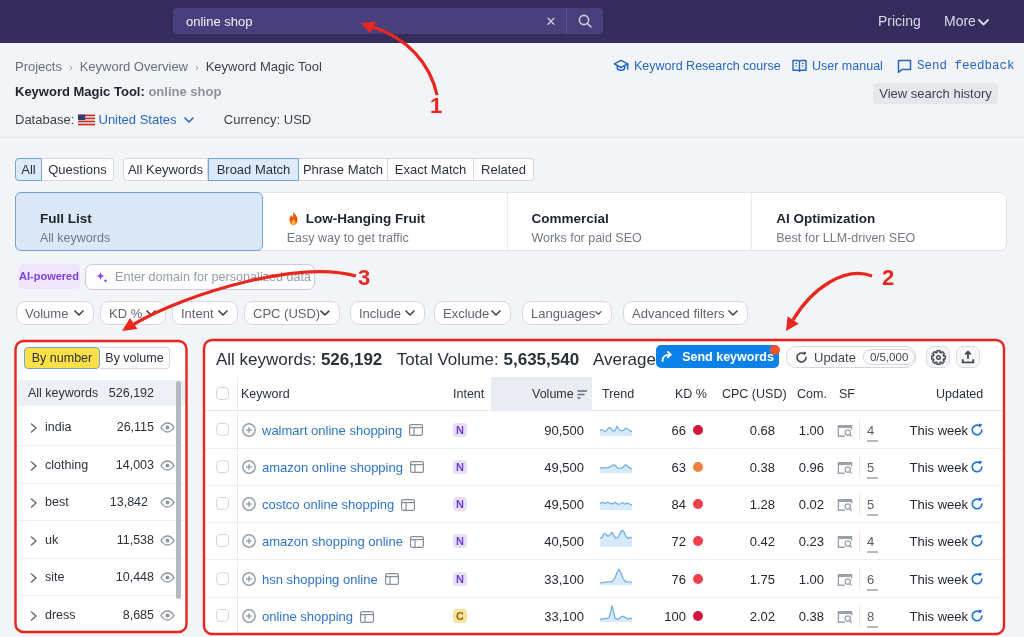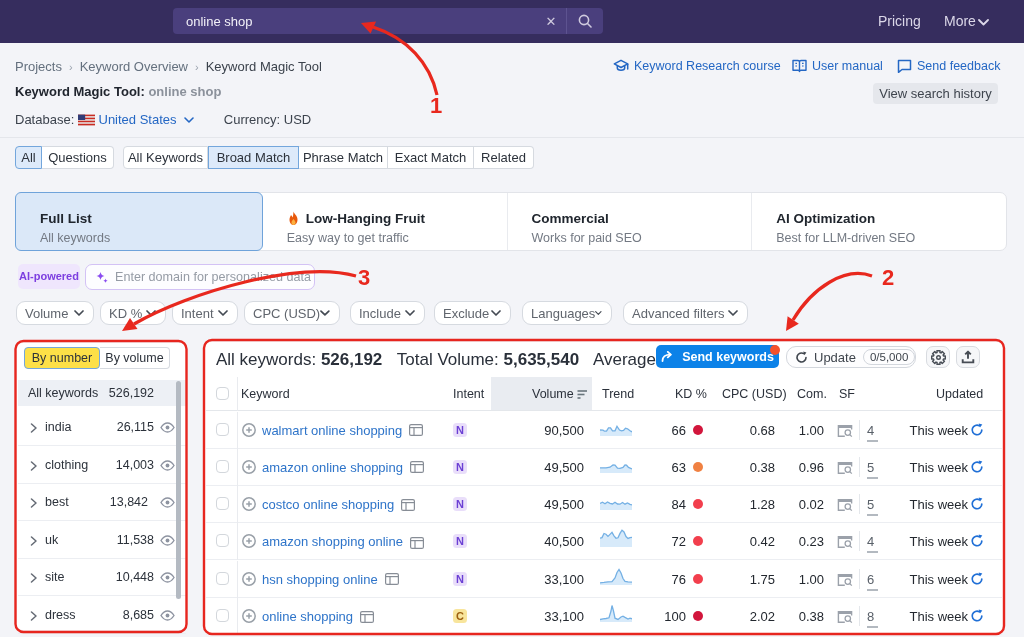--- a/index.html
+++ b/index.html
@@ -18,21 +18,21 @@
   .crumbs { position:absolute; left:15px; top:59px; font-size:13px; color:#64707e; }
   .crumbs b { color:#3b424c; font-weight:normal; }
   .crumbs .sep { color:#9aa2ad; margin:0 7px; font-size:11px; }
   .title { position:absolute; left:15px; top:84px; font-size:13px; font-weight:bold; color:#20252e; }
   .title span { color:#8b919b; }
   .dbrow { position:absolute; left:15px; top:112px; font-size:13px; color:#3c434d; }
   .toplinks a { position:absolute; top:59px; color:#2467c4; text-decoration:none; display:flex; align-items:center; gap:5px; font-size:12.5px; }
   .vsh { position:absolute; top:83px; left:873px; width:125px; height:21px; background:#e5e7ec; border-radius:4px; color:#3e444d; font-size:13px; text-align:center; line-height:21px; }
   .hrline { position:absolute; left:0; top:137px; width:1024px; height:1px; background:#e4e6eb; }
   
-  .seg { position:absolute; top:146px; height:29px; display:flex; }
+  .seg { position:absolute; top:158px; height:29px; display:flex; }
   .seg .b { height:23px; line-height:21px; text-align:center; background:#fff; border:1px solid #d6dae0; border-left-width:0; font-size:13px; color:#2c323b; white-space:nowrap; }
   .seg .b:first-child { border-left-width:1px; border-radius:4px 0 0 4px; }
   .seg .b:last-child { border-radius:0 4px 4px 0; }
   .seg .b.on { background:#ddeafa; border:1px solid #73a6dc; }
   
   .cards { position:absolute; left:15px; top:192px; width:992px; height:59px; background:#fff; border:1px solid #e2e4e9; border-radius:7px; display:flex; }
   .card { width:245px; padding:18px 10px 0 24px; border-right:1px solid #e9ebef; }
   .card:last-child { border-right:none; }
   .card .t { font-size:13.5px; font-weight:bold; color:#20262e; display:flex; align-items:center; gap:6px; }
   .card .s { font-size:12.5px; color:#737983; margin-top:5px; }
@@ -101,21 +101,21 @@
         <path d="M4.3 6.8 v2.3 c0 1.2 1.65 2.2 3.7 2.2 s3.7 -1 3.7 -2.2 V6.8" fill="none" stroke="#2467c4" stroke-width="1.5"></path>
         <path d="M14.7 5.2 V10" stroke="#2467c4" stroke-width="1.5" stroke-linecap="round"></path>
       </svg>Keyword Research course</a>
     <a style="left:792px;"><svg width="15" height="14" viewBox="0 0 15 14">
         <path d="M1 1.5 h5 c0.8 0 1.5 0.6 1.5 1.4 V12.5 c0-0.7-0.7-1.2-1.5-1.2 H1 Z M14 1.5 h-5 c-0.8 0-1.5 0.6-1.5 1.4 V12.5 c0-0.7 0.7-1.2 1.5-1.2 h5 Z" fill="none" stroke="#2467c4" stroke-width="1.4" stroke-linejoin="round"></path>
         <line x1="3.4" y1="4.4" x2="5" y2="4.4" stroke="#2467c4" stroke-width="1.2"></line>
         <line x1="3.4" y1="7" x2="5" y2="7" stroke="#2467c4" stroke-width="1.2"></line>
         <line x1="10" y1="4.4" x2="11.6" y2="4.4" stroke="#2467c4" stroke-width="1.2"></line>
         <line x1="10" y1="7" x2="11.6" y2="7" stroke="#2467c4" stroke-width="1.2"></line>
       </svg>User manual</a>
-    <a style="left:897px;"><svg width="15" height="14" viewBox="0 0 15 14">
+    <a style="left:897px;font-family:Liberation Mono, monospace;"><svg width="15" height="14" viewBox="0 0 15 14">
         <path d="M1.5 1.5 h12 v9 h-8.5 l-3.5 2.8 Z" fill="none" stroke="#2467c4" stroke-width="1.5" stroke-linejoin="round"></path>
       </svg>Send feedback</a>
   </div>
   <div class="title">Keyword Magic Tool: <span>online shop</span></div>
   <div class="vsh">View search history</div>
   <div class="dbrow">
     Database: <svg style="vertical-align:-2px" width="17" height="12" viewBox="0 0 19 12">
       <rect width="19" height="12" fill="#e8e8e8"></rect>
       <rect width="19" height="1.7" y="0" fill="#c92c23"></rect>
       <rect width="19" height="1.7" y="3.4" fill="#c92c23"></rect>
@@ -448,21 +448,21 @@
       </svg>
   </div>
     <div class="trow" style="top:523.4px;">
     <div class="cb" style="left:10px;top:11px;"></div>
     <div class="abs" style="left:31px;top:0px;width:1px;height:37px;background:#e9ebef;"></div>
     <svg class="abs" style="left:36px;top:11px;" width="14" height="14" viewBox="0 0 14 14">
         <circle cx="7" cy="7" r="6.2" fill="none" stroke="#99a0a8" stroke-width="1.5"></circle>
         <line x1="7" y1="4.2" x2="7" y2="9.8" stroke="#99a0a8" stroke-width="1.5"></line>
         <line x1="4.2" y1="7" x2="9.8" y2="7" stroke="#99a0a8" stroke-width="1.5"></line>
       </svg>
-    <span class="abs" style="left:56px;top:11px;display:inline-flex;align-items:flex-end;gap:7px;">
+    <span class="abs" style="left:56px;top:11px;display:inline-flex;align-items:center;gap:7px;">
         <span class="kw">amazon shopping online</span>
         <svg width="14" height="12" viewBox="0 0 14 12">
           <rect x="0.6" y="0.6" width="12.8" height="10.8" rx="1.5" fill="none" stroke="#878d96" stroke-width="1.2"></rect>
           <line x1="0.6" y1="3.6" x2="13.4" y2="3.6" stroke="#878d96" stroke-width="1.2"></line>
           <line x1="5" y1="3.6" x2="5" y2="11.4" stroke="#878d96" stroke-width="1.2"></line>
         </svg>
       </span>
     <div class="badge n" style="left:247px;top:11px;">N</div>
     <span class="abs num" style="left:298px;top:11px;width:80px;">40,500</span>
     <svg class="abs" style="left:394px;top:6px;" width="32" height="18" viewBox="0 0 32 18">

